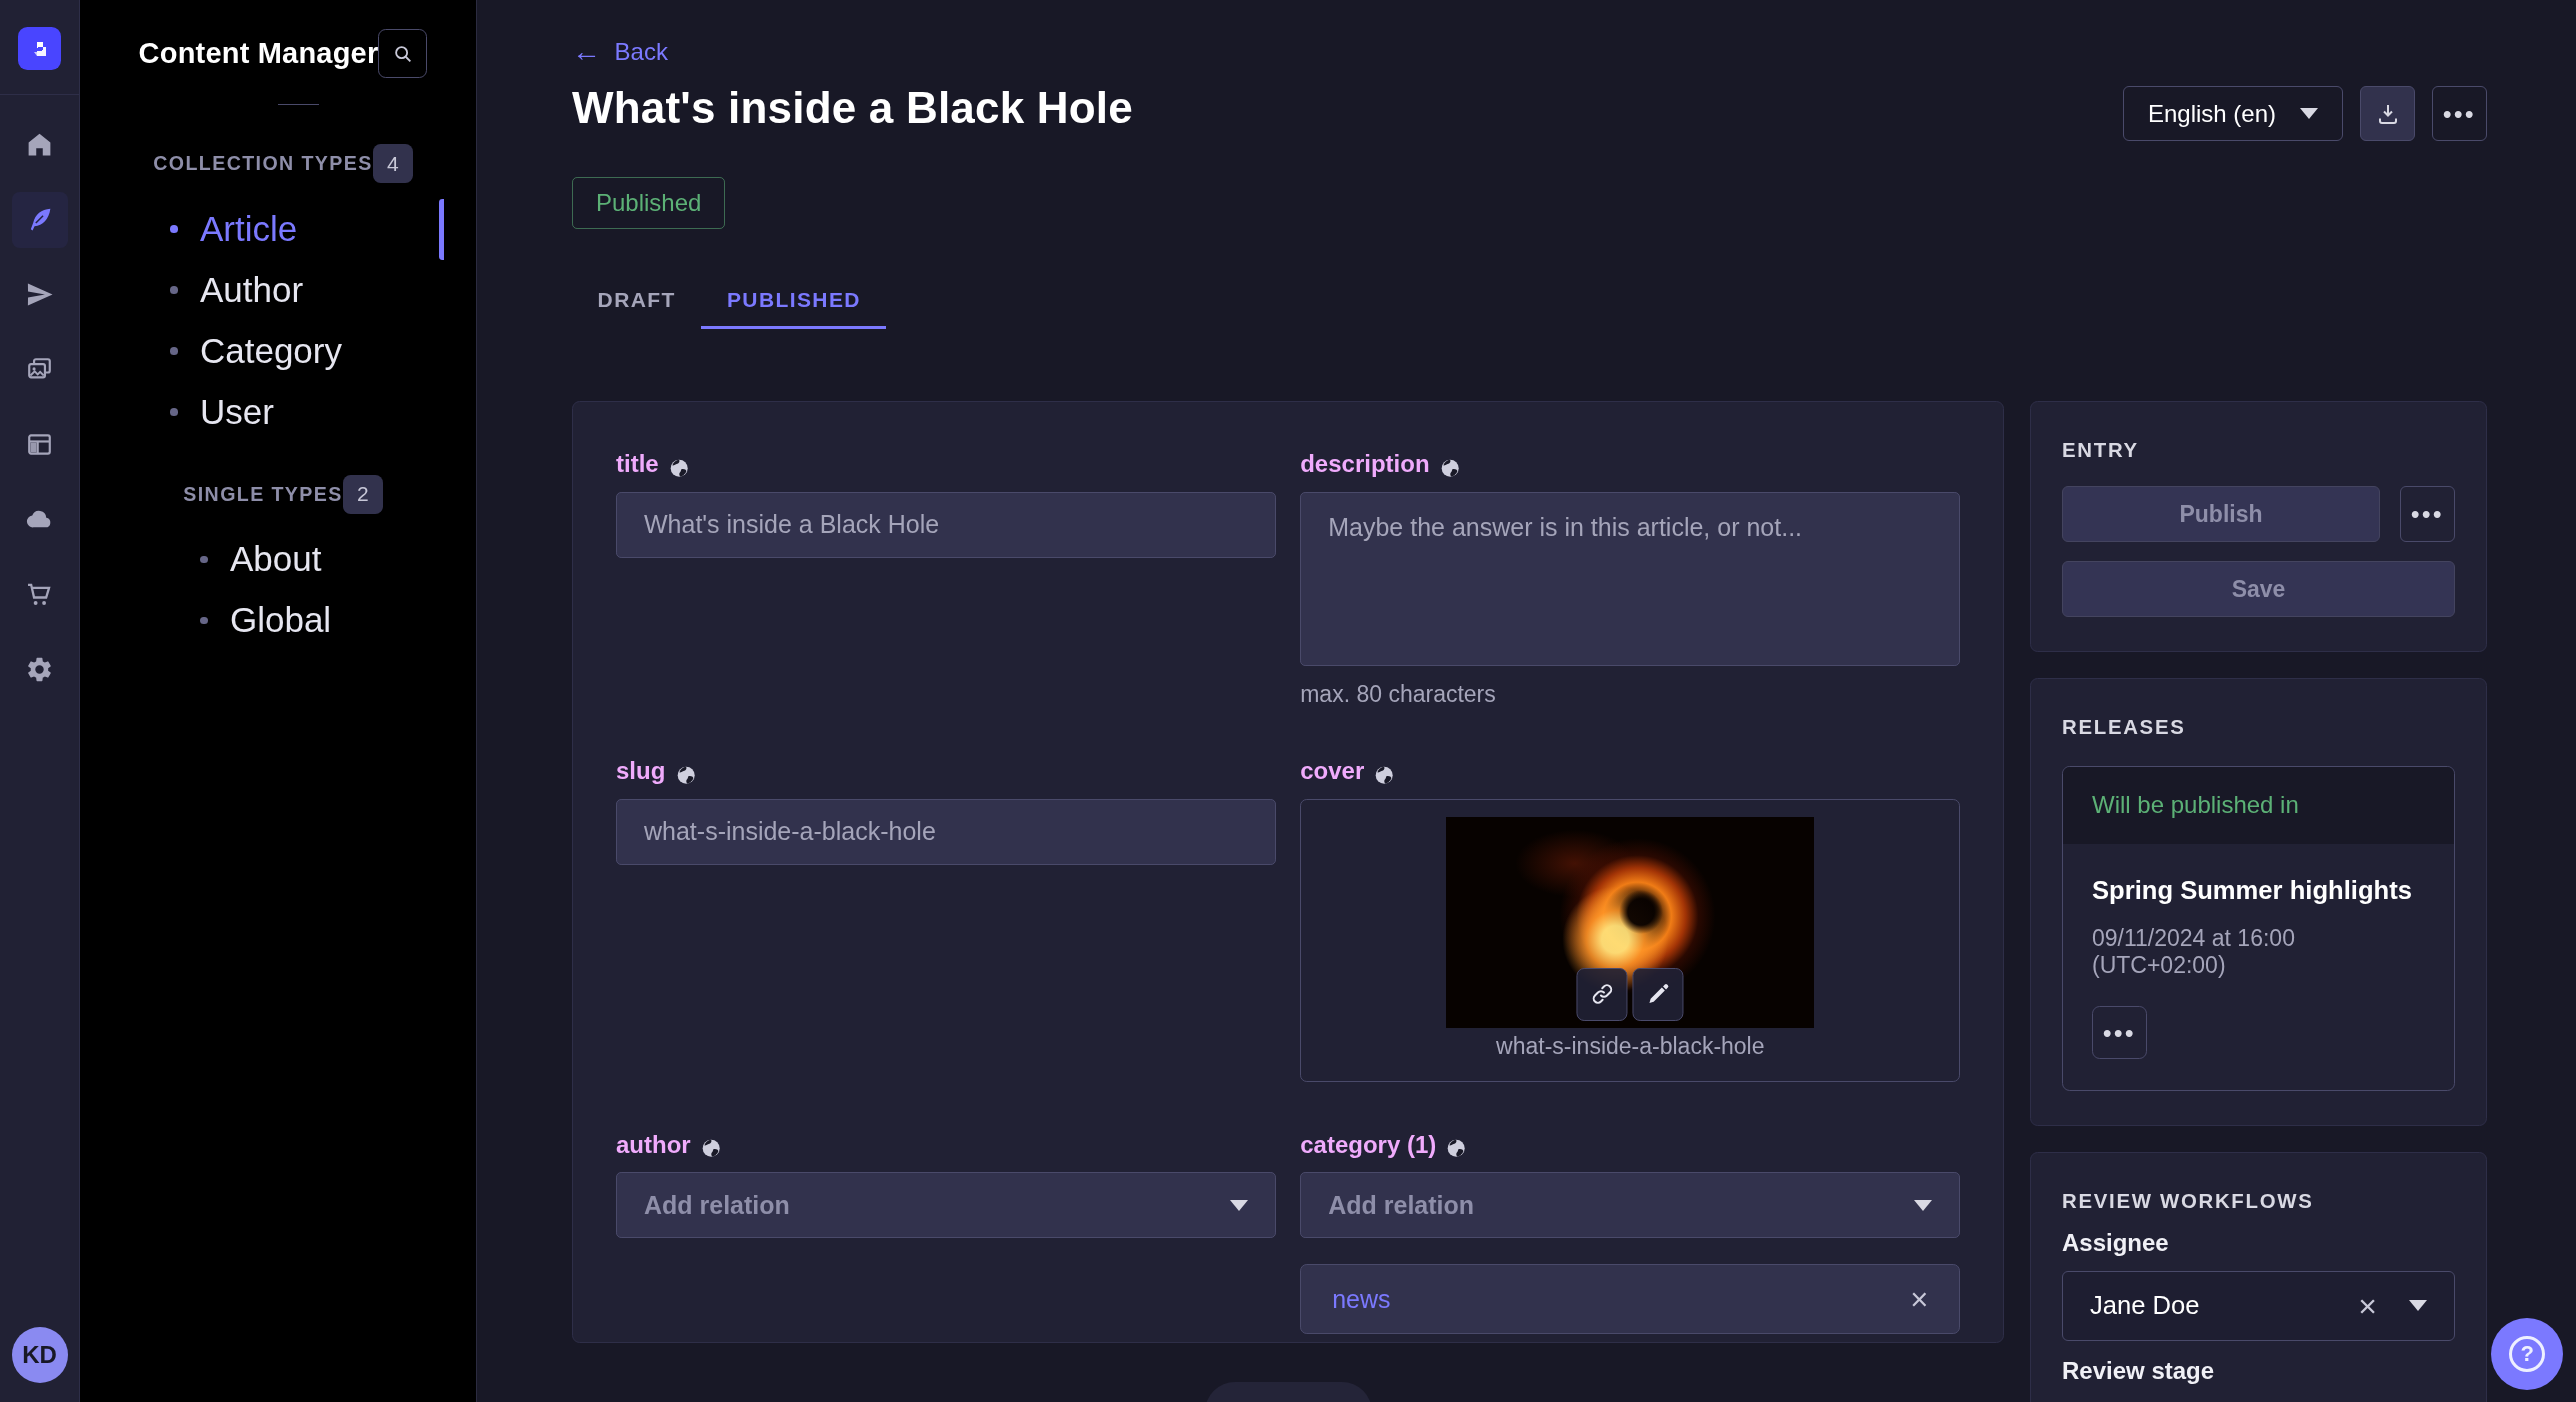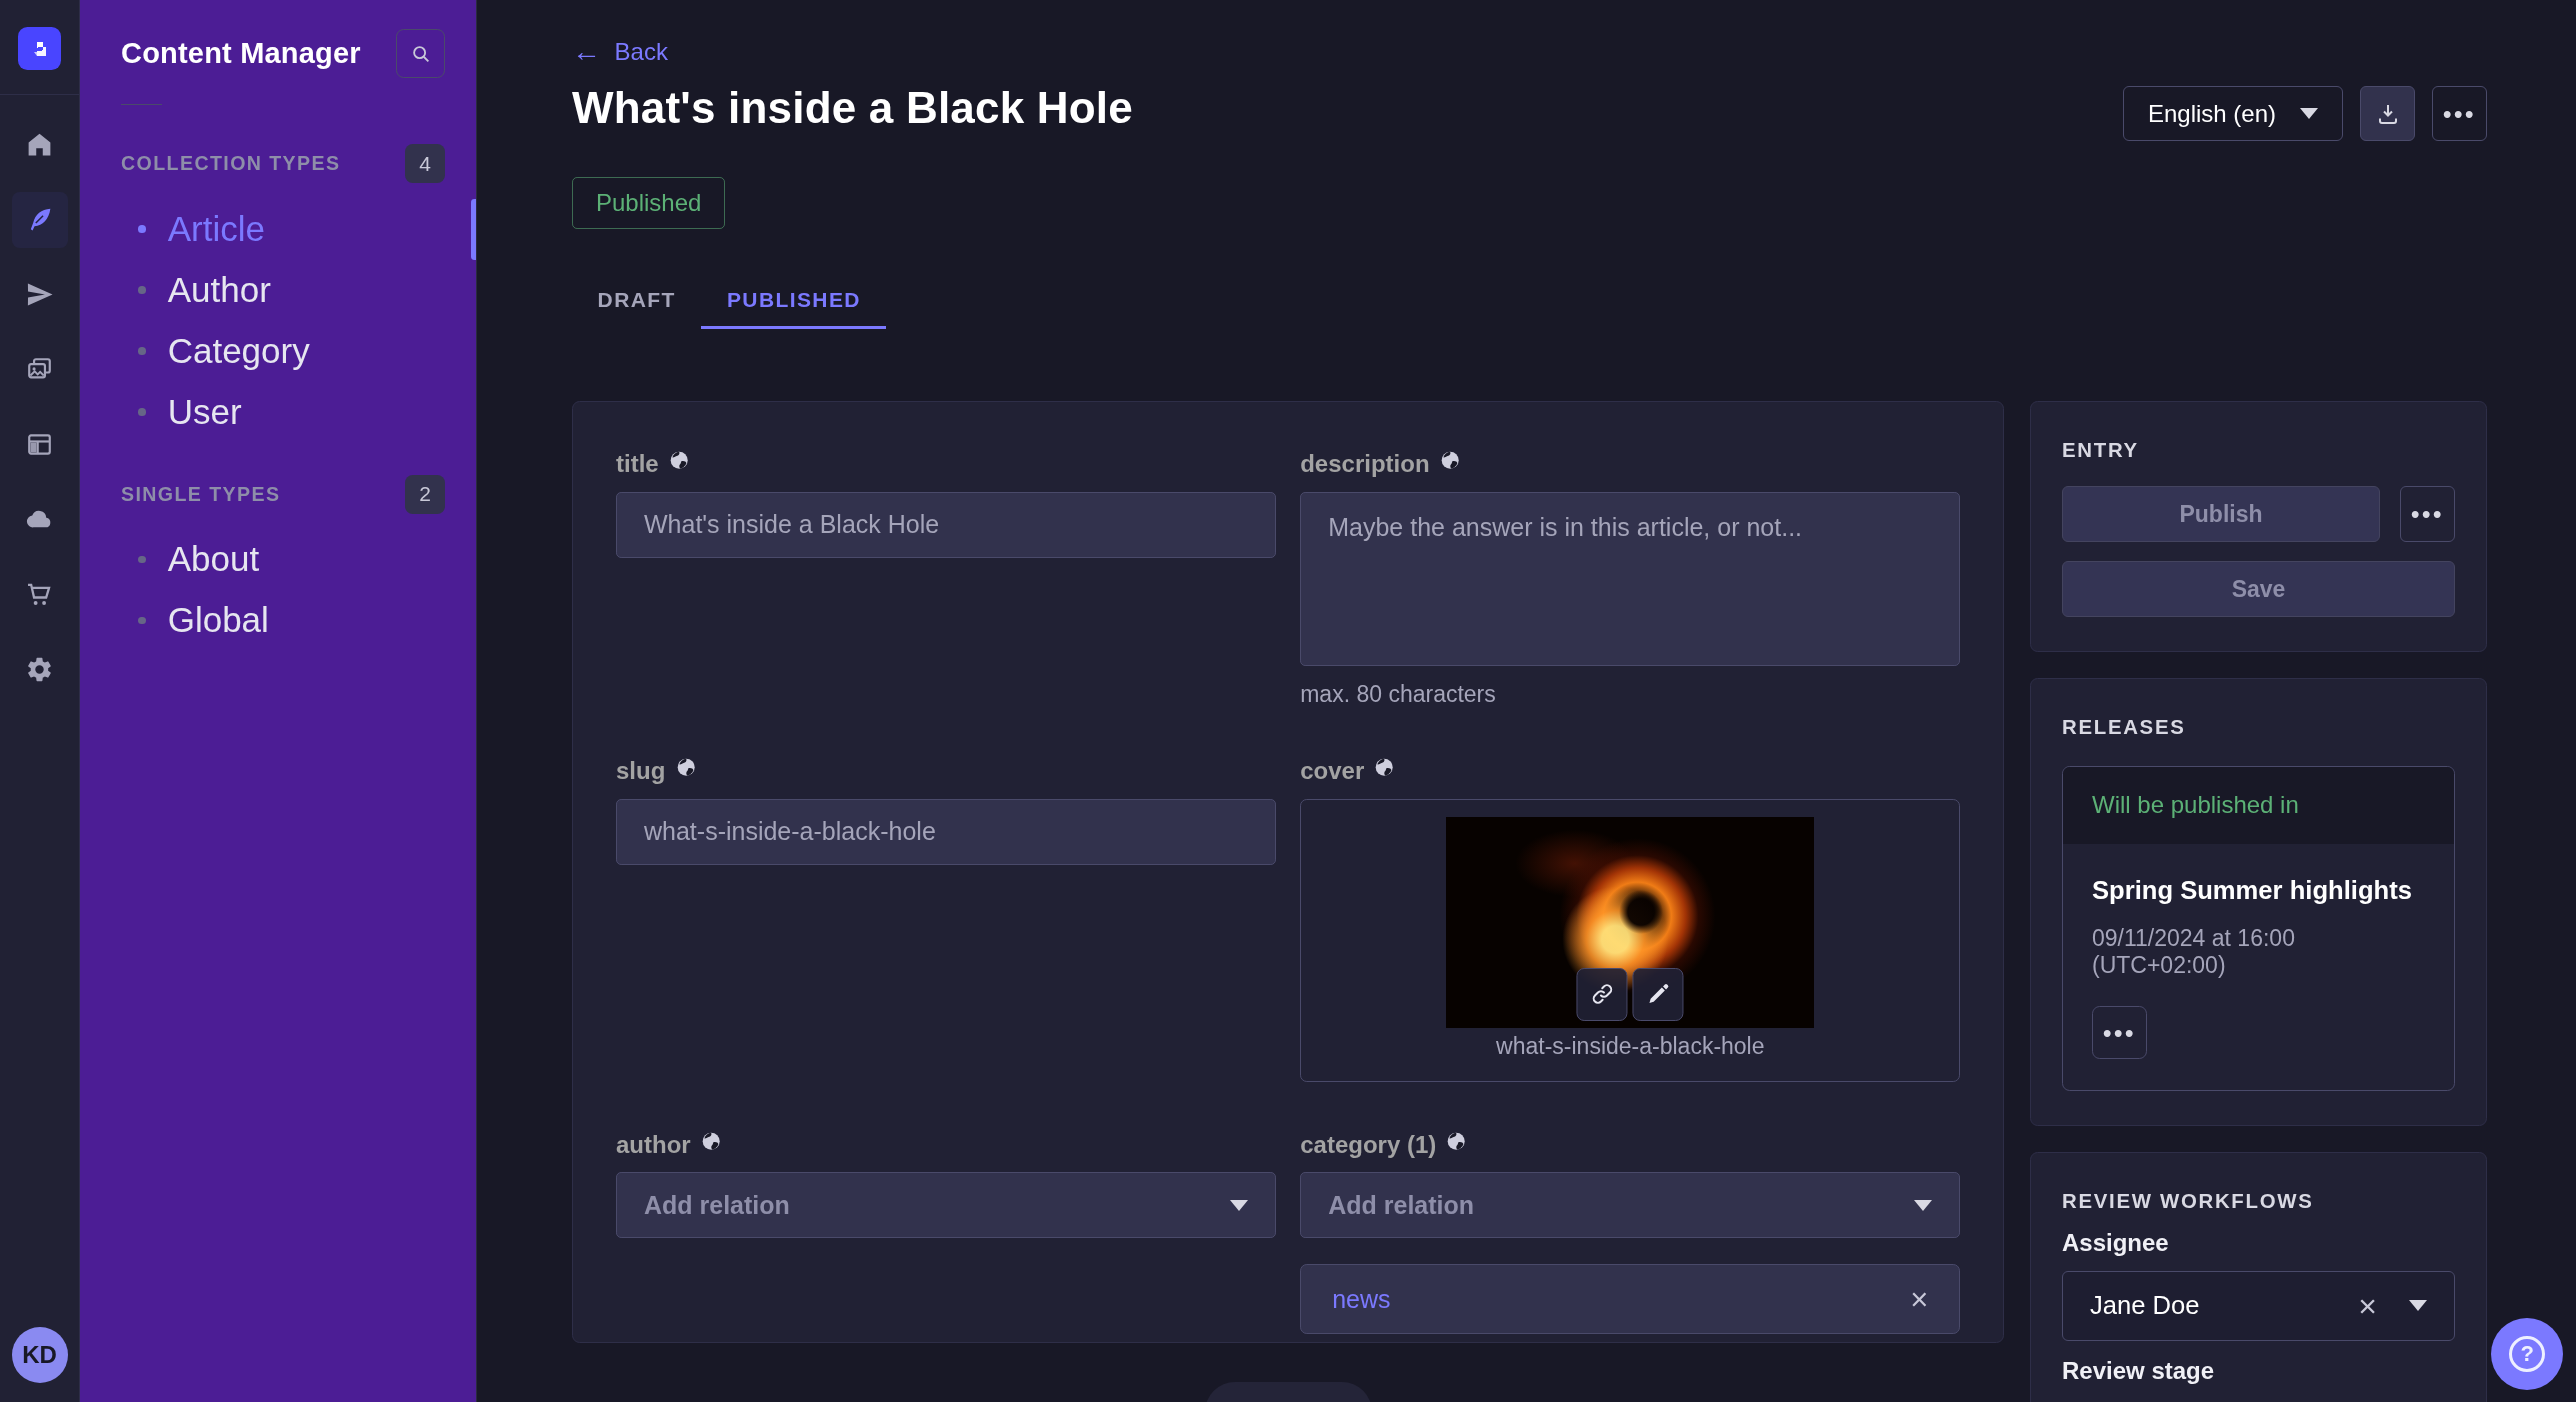--- a/index.html
+++ b/index.html
@@ -29,22 +29,22 @@
   .rail-btn svg { width:29px; height:29px; }
   .rail-btn.active { background:#252542; color:#7b79ff; }
   .avatar {
     margin-top:auto; margin-bottom:19px; width:56px; height:56px; border-radius:50%;
     background:#8a8af1; color:#181826; font-weight:bold; font-size:24px;
     display:flex; align-items:center; justify-content:center;
   }
 
   
   .subnav {
-    width:397px; flex:none; background:#4c1d95; border-right:0.9px solid #2b2b40;
-    position:relative; display:flex; flex-direction:column;
+    width:397px; flex:none; background:#000000; border-right:0.9px solid #2b2b40;
+    position:relative; display:flex; flex-direction:column;align-items:center;
   }
   .subnav-header {
     display:flex; align-items:center; justify-content:space-between;
     padding:29px 31px 0 41px;
   }
   .subnav-title { font-size:29px; font-weight:bold; letter-spacing:0.2px; }
   .icon-btn-sq {
     width:49px; height:49px; border-radius:7.7px; border:0.9px solid #4a4a6a;
     background:transparent; display:flex; align-items:center; justify-content:center;
     color:#c8c8d8; cursor:pointer;
@@ -111,21 +111,21 @@
   .tab.active { color:#7b79ff; border-bottom-color:#7b79ff; }
 
   .content-row { margin-top:72px; display:flex; gap:25.6px; align-items:flex-start; }
   .form-col { flex:1; }
   .form-card {
     background:#212134; border:0.9px solid #2e2e48; border-radius:7.7px;
     padding:48px 43px 55px; height:942px;
     display:grid; grid-template-columns:1fr 1fr; column-gap:24px; row-gap:49px;
     align-items:start;
   }
-  .field-label { display:flex; align-items:flex-start; gap:10.2px; font-size:24px; font-weight:bold; color:#a3a3a3; }
+  .field-label { display:flex; align-items:flex-end; gap:10.2px; font-size:24px; font-weight:bold; color:#f0abfc; }
   .globe { width:20.4px; height:20.4px; }
   .input-box {
     margin-top:13.6px; height:66px; background:#32324d; border:0.9px solid #4a4a6a;
     border-radius:5.1px; display:flex; align-items:center; padding:0 27px;
     font-size:25px; color:#a5a5ba;
   }
   .textarea-box { height:174px; align-items:flex-start; padding-top:20.4px; }
   .helper { margin-top:15.3px; font-size:23px; color:#a5a5ba; }
   .select-box { justify-content:space-between; cursor:pointer; }
   .select-box .ph { color:#8e8ea9;font-weight:bold; }

